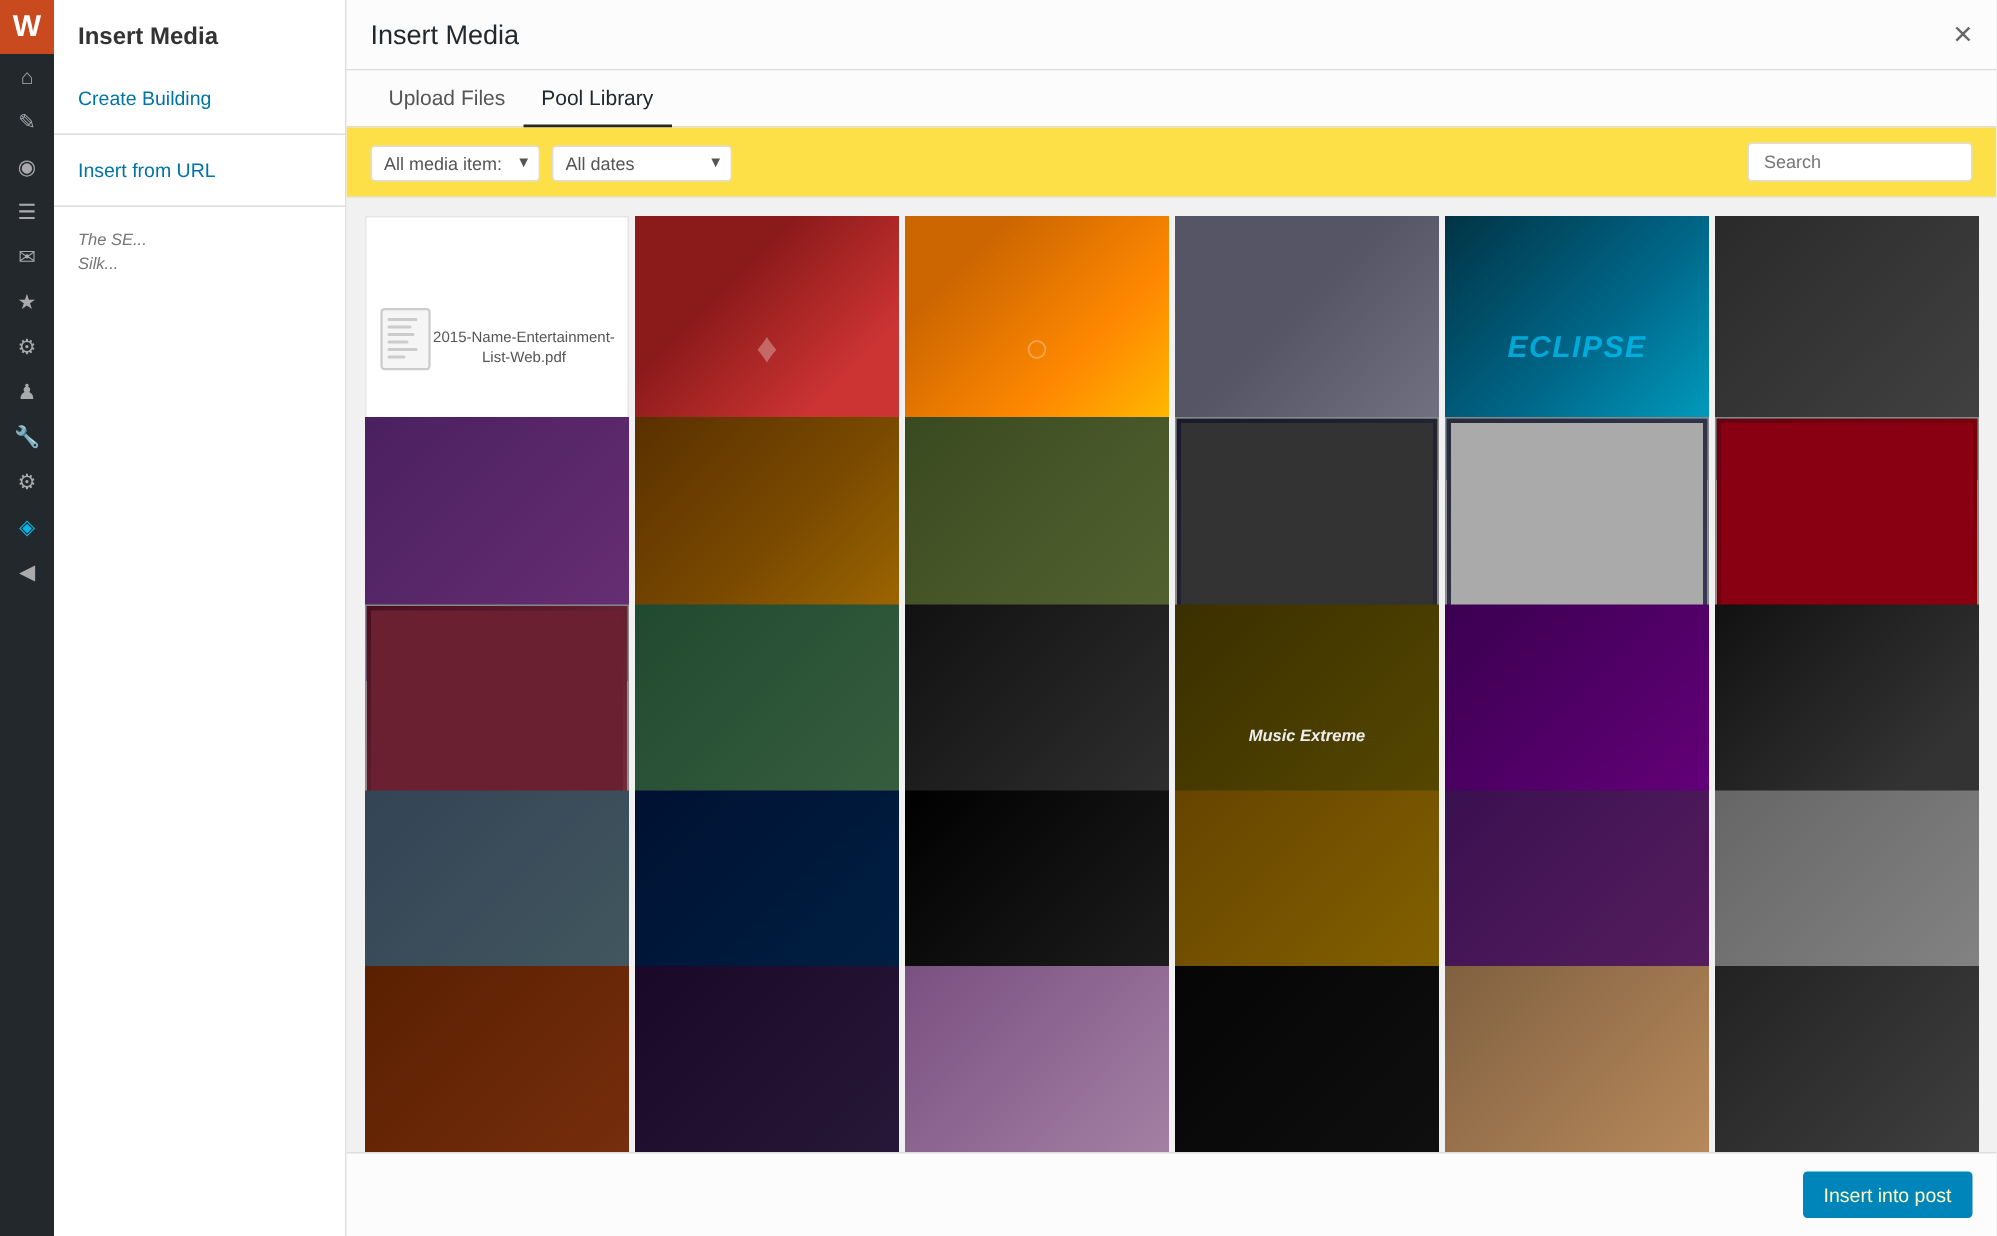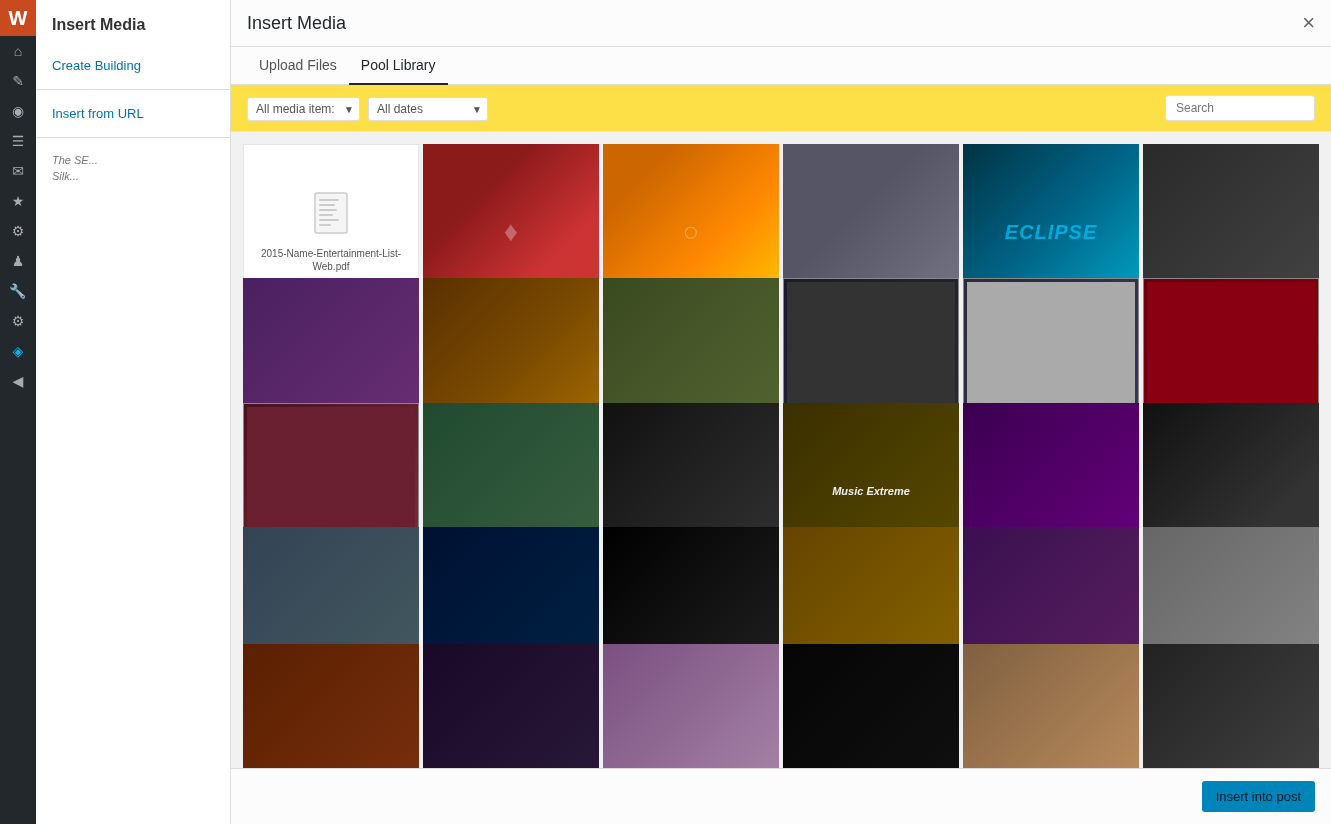--- a/index.html
+++ b/index.html
@@ -92,21 +92,21 @@
     .media-item {
       aspect-ratio: 1;
       background: #ccc;
       cursor: pointer;
       overflow: hidden;
       position: relative;
     }
     .media-item-pdf {
       background: #fff;
       display: flex;
-      flex-direction: column;
+      flex-direction: row;
       align-items: center;
       justify-content: center;
       padding: 8px;
       border: 1px solid #e5e5e5;
     }
     .pdf-icon {
       font-size: 40px;
       color: #999;
       margin-bottom: 6px;
       line-height: 1;
@@ -123,21 +123,21 @@
     .dialog-footer {
       display: flex;
       align-items: center;
       justify-content: flex-end;
       padding: 12px 16px;
       background: #fcfcfc;
       border-top: 1px solid #ddd;
     }
     .btn-insert {
       background: #0085ba;
-      color: #0f172a;
+      color: #fef9c3;
       border: none;
       padding: 8px 14px;
       font-size: 13px;
       border-radius: 3px;
       cursor: pointer;
     }
 
     
     .app-layout {
       display: flex;

